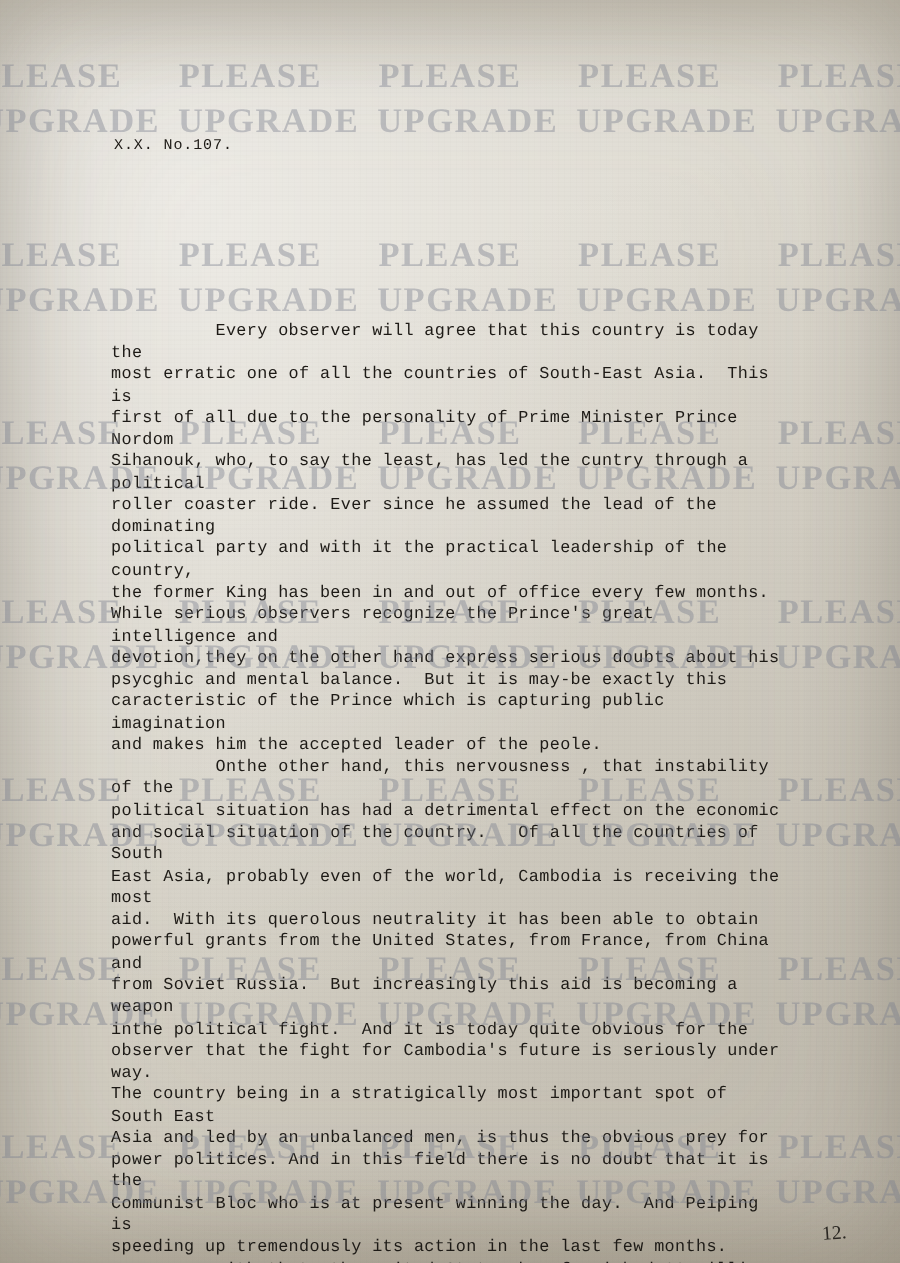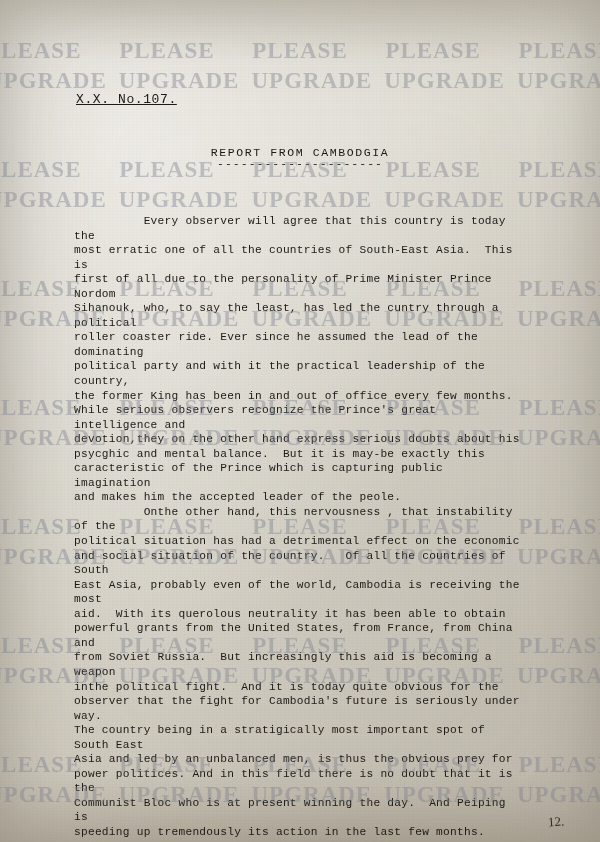--- a/index.html
+++ b/index.html
@@ -60,23 +60,22 @@
     letter-spacing: 1px;
     color: rgba(120,125,140,0.40);
     white-space: nowrap;
   }
   .wm-row span { padding: 0 6px; }
   
   .doc-number {
     position: absolute;
     left: 76px;
     top: 92px;
-    font-size: 13px;
+    font-size: 10px;
     letter-spacing: 0.6px;
-    text-decoration: underline;
     z-index: 2;
   }
   .title-block {
     position: absolute;
     left: 0;
     right: 0;
     top: 146px;
     text-align: center;
     z-index: 2;
   }
@@ -122,24 +121,20 @@
 
 <div class="page">
 
   <div class="grain"></div>
 
   <div class="smudge" style="left:0;top:0;width:600px;height:60px;background:linear-gradient(180deg,rgba(160,150,130,0.25),rgba(255,255,255,0));"></div>
   <div class="smudge" style="left:0;bottom:0;width:600px;height:70px;background:linear-gradient(0deg,rgba(150,140,120,0.28),rgba(255,255,255,0));"></div>
 
   <div class="doc-number">X.X. No.107.</div>
 
-  <div class="title-block">
-    <div class="title">REPORT FROM CAMBODGIA</div>
-    <div class="title-rule">---------------------</div>
-  </div>
 
   <div class="body-text">          Every observer will agree that this country is today the
 most erratic one of all the countries of South-East Asia.  This is
 first of all due to the personality of Prime Minister Prince Nordom
 Sihanouk, who, to say the least, has led the cuntry through a political
 roller coaster ride. Ever since he assumed the lead of the dominating
 political party and with it the practical leadership of the country,
 the former King has been in and out of office every few months.
 While serious observers recognize the Prince's great intelligence and
 devotion,they on the other hand express serious doubts about his

